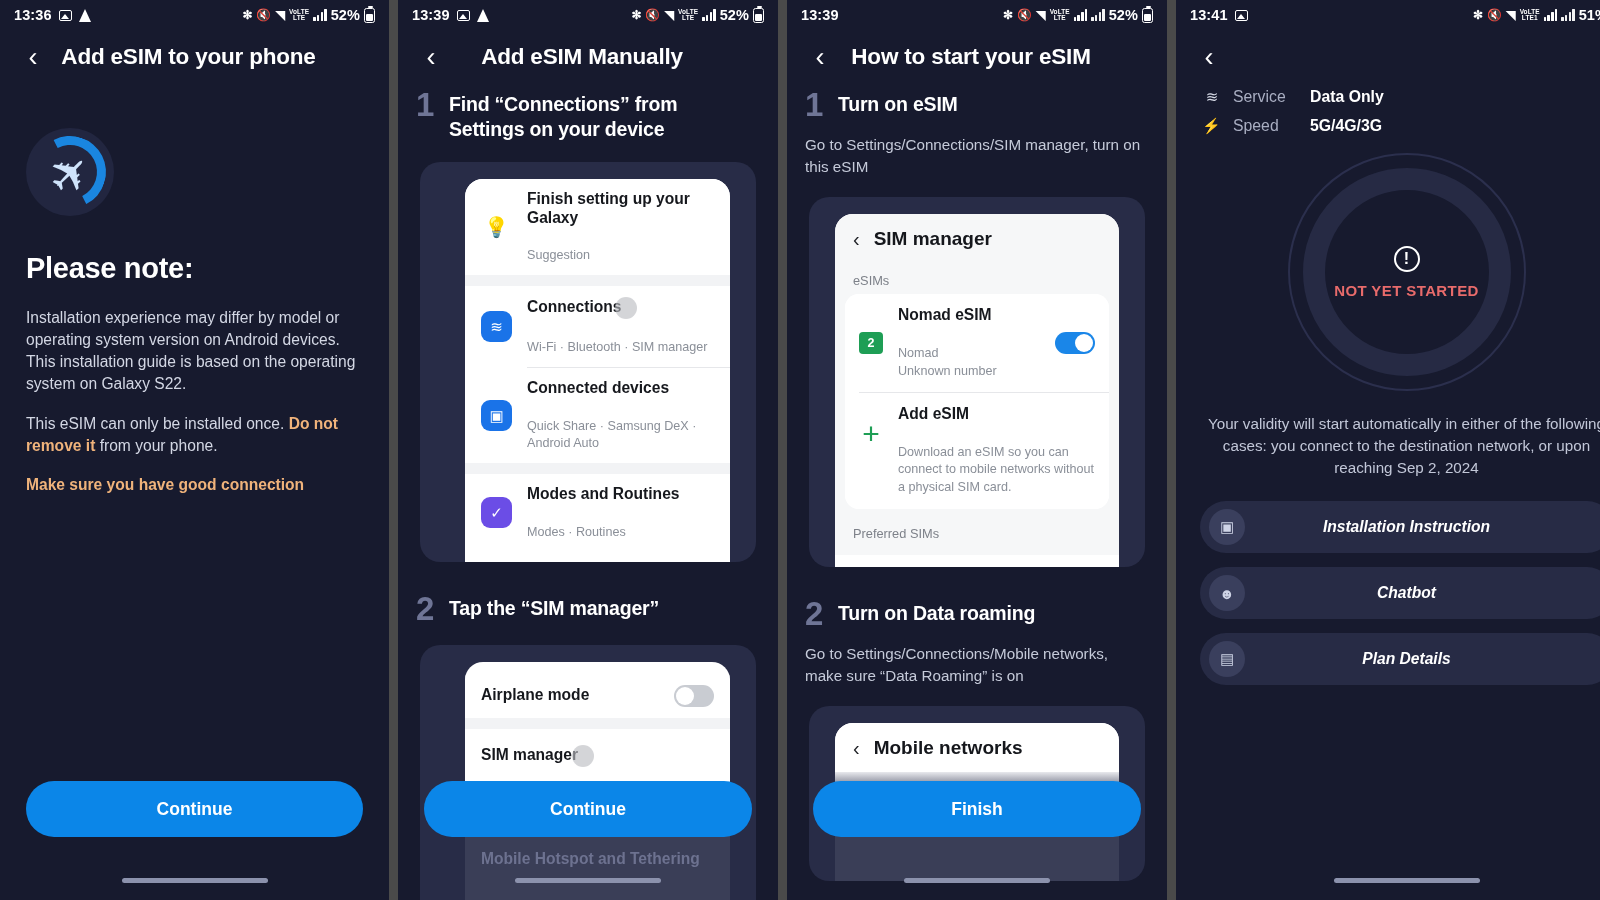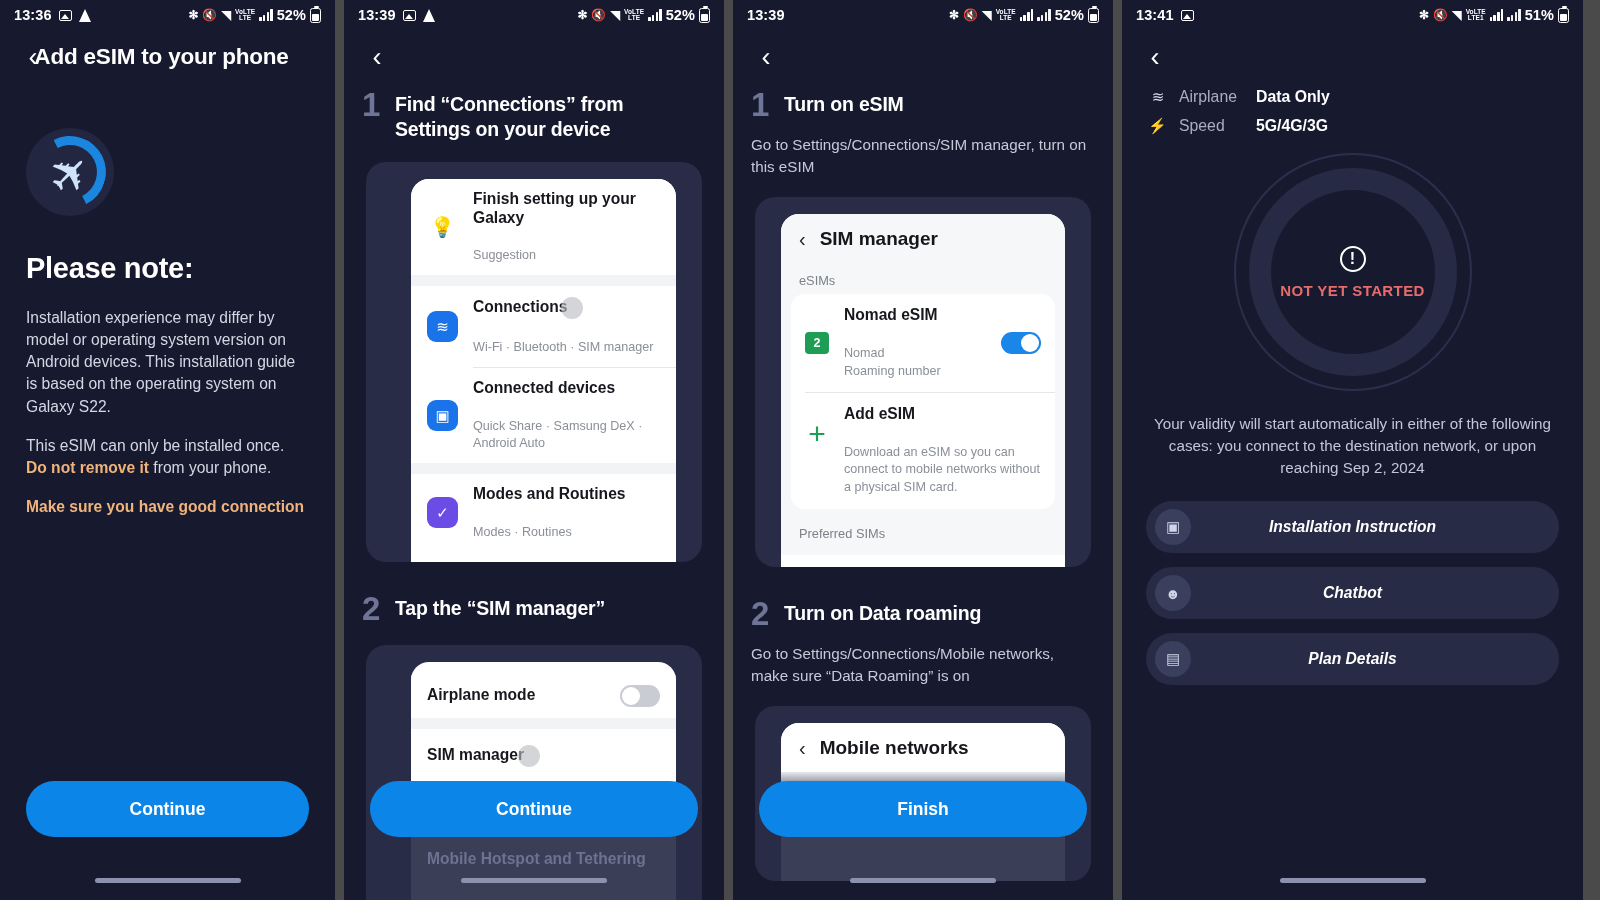--- a/index.html
+++ b/index.html
@@ -10,21 +10,21 @@
     overflow: hidden;
   }
   .strip { display: flex; width: 1600px; height: 900px; gap: 9px; background:#4a4a4a; }
   .phone {
     position: relative;
     width: 389px; height: 900px;
     background: #171a2e;
     overflow: hidden;
     flex: 0 0 auto;
   }
-  .phone:nth-child(1){ width: 335px; }
+  .phone:nth-child(1){ width: 389px; }
   .phone:nth-child(2){ width: 380px; }
   .phone:nth-child(3){ width: 380px; }
   .phone:nth-child(4){ width: 461px; }
 
   
   .statusbar{
     height: 30px; display:flex; align-items:center;
     padding: 0 14px; color:#fff; font-size:14.5px; font-weight:600;
     letter-spacing:.1px;
   }
@@ -281,20 +281,21 @@
             <i></i>
             <i></i>
           </span>
         <span class="pct">52%</span>
         <span class="batt"></span>
       </div>
     </div>
 
     <div class="hdr">
       <div class="back">‹</div>
+      <div class="hdr-title">Add eSIM Manually</div>
     </div>
 
     <div class="steps">
       <div class="step-head">
         <div class="step-num">1</div>
         <div class="step-title">Find “Connections” from Settings on your device</div>
       </div>
 
       <div class="mock">
         <div class="mock-inner">
@@ -399,20 +400,21 @@
             <i></i>
             <i></i>
           </span>
         <span class="pct">52%</span>
         <span class="batt"></span>
       </div>
     </div>
 
     <div class="hdr">
       <div class="back">‹</div>
+      <div class="hdr-title">How to start your eSIM</div>
     </div>
 
     <div class="steps">
       <div class="step-head">
         <div class="step-num">1</div>
         <div class="step-title">Turn on eSIM</div>
       </div>
       <div class="step-desc" style="padding-left:18px;">Go to Settings/Connections/SIM manager, turn on this eSIM</div>
 
       <div class="mock">
@@ -422,21 +424,21 @@
             <span class="t">SIM manager</span>
           </div>
           <div class="sec-label">eSIMs</div>
           <div style="background:#f6f7f8;padding-bottom:9px;">
             <div class="white-card">
               <div class="srow" style="padding:12px 14px;">
                 <div class="esim-icon">2</div>
                 <div class="txt" style="flex:1">
                   <div class="t1">Nomad eSIM</div>
                   <div class="t2">Nomad</div>
-                  <div class="t2" style="margin-top:1px">Roaming number</div>
+                  <div class="t2" style="margin-top:1px">Unknown number</div>
                 </div>
                 <div class="tgl on"></div>
               </div>
               <div class="divider" style="margin-left:14px;"></div>
               <div class="srow" style="padding:12px 14px;align-items:flex-start;">
                 <div class="plus" style="margin-top:14px">+</div>
                 <div class="txt">
                   <div class="t1">Add eSIM</div>
                   <div class="t2" style="line-height:1.42">Download an eSIM so you can connect to mobile networks without a physical SIM card.</div>
                 </div>
@@ -510,21 +512,21 @@
       </div>
     </div>
 
     <div class="hdr">
       <div class="back">‹</div>
     </div>
 
     <div class="meta">
       <div class="meta-row">
         <div class="meta-ico">≋</div>
-        <div class="meta-k">Airplane</div>
+        <div class="meta-k">Service</div>
         <div class="meta-v">Data Only</div>
       </div>
       <div class="meta-row">
         <div class="meta-ico">⚡</div>
         <div class="meta-k">Speed</div>
         <div class="meta-v">5G/4G/3G</div>
       </div>
     </div>
 
     <div class="ring-wrap">

